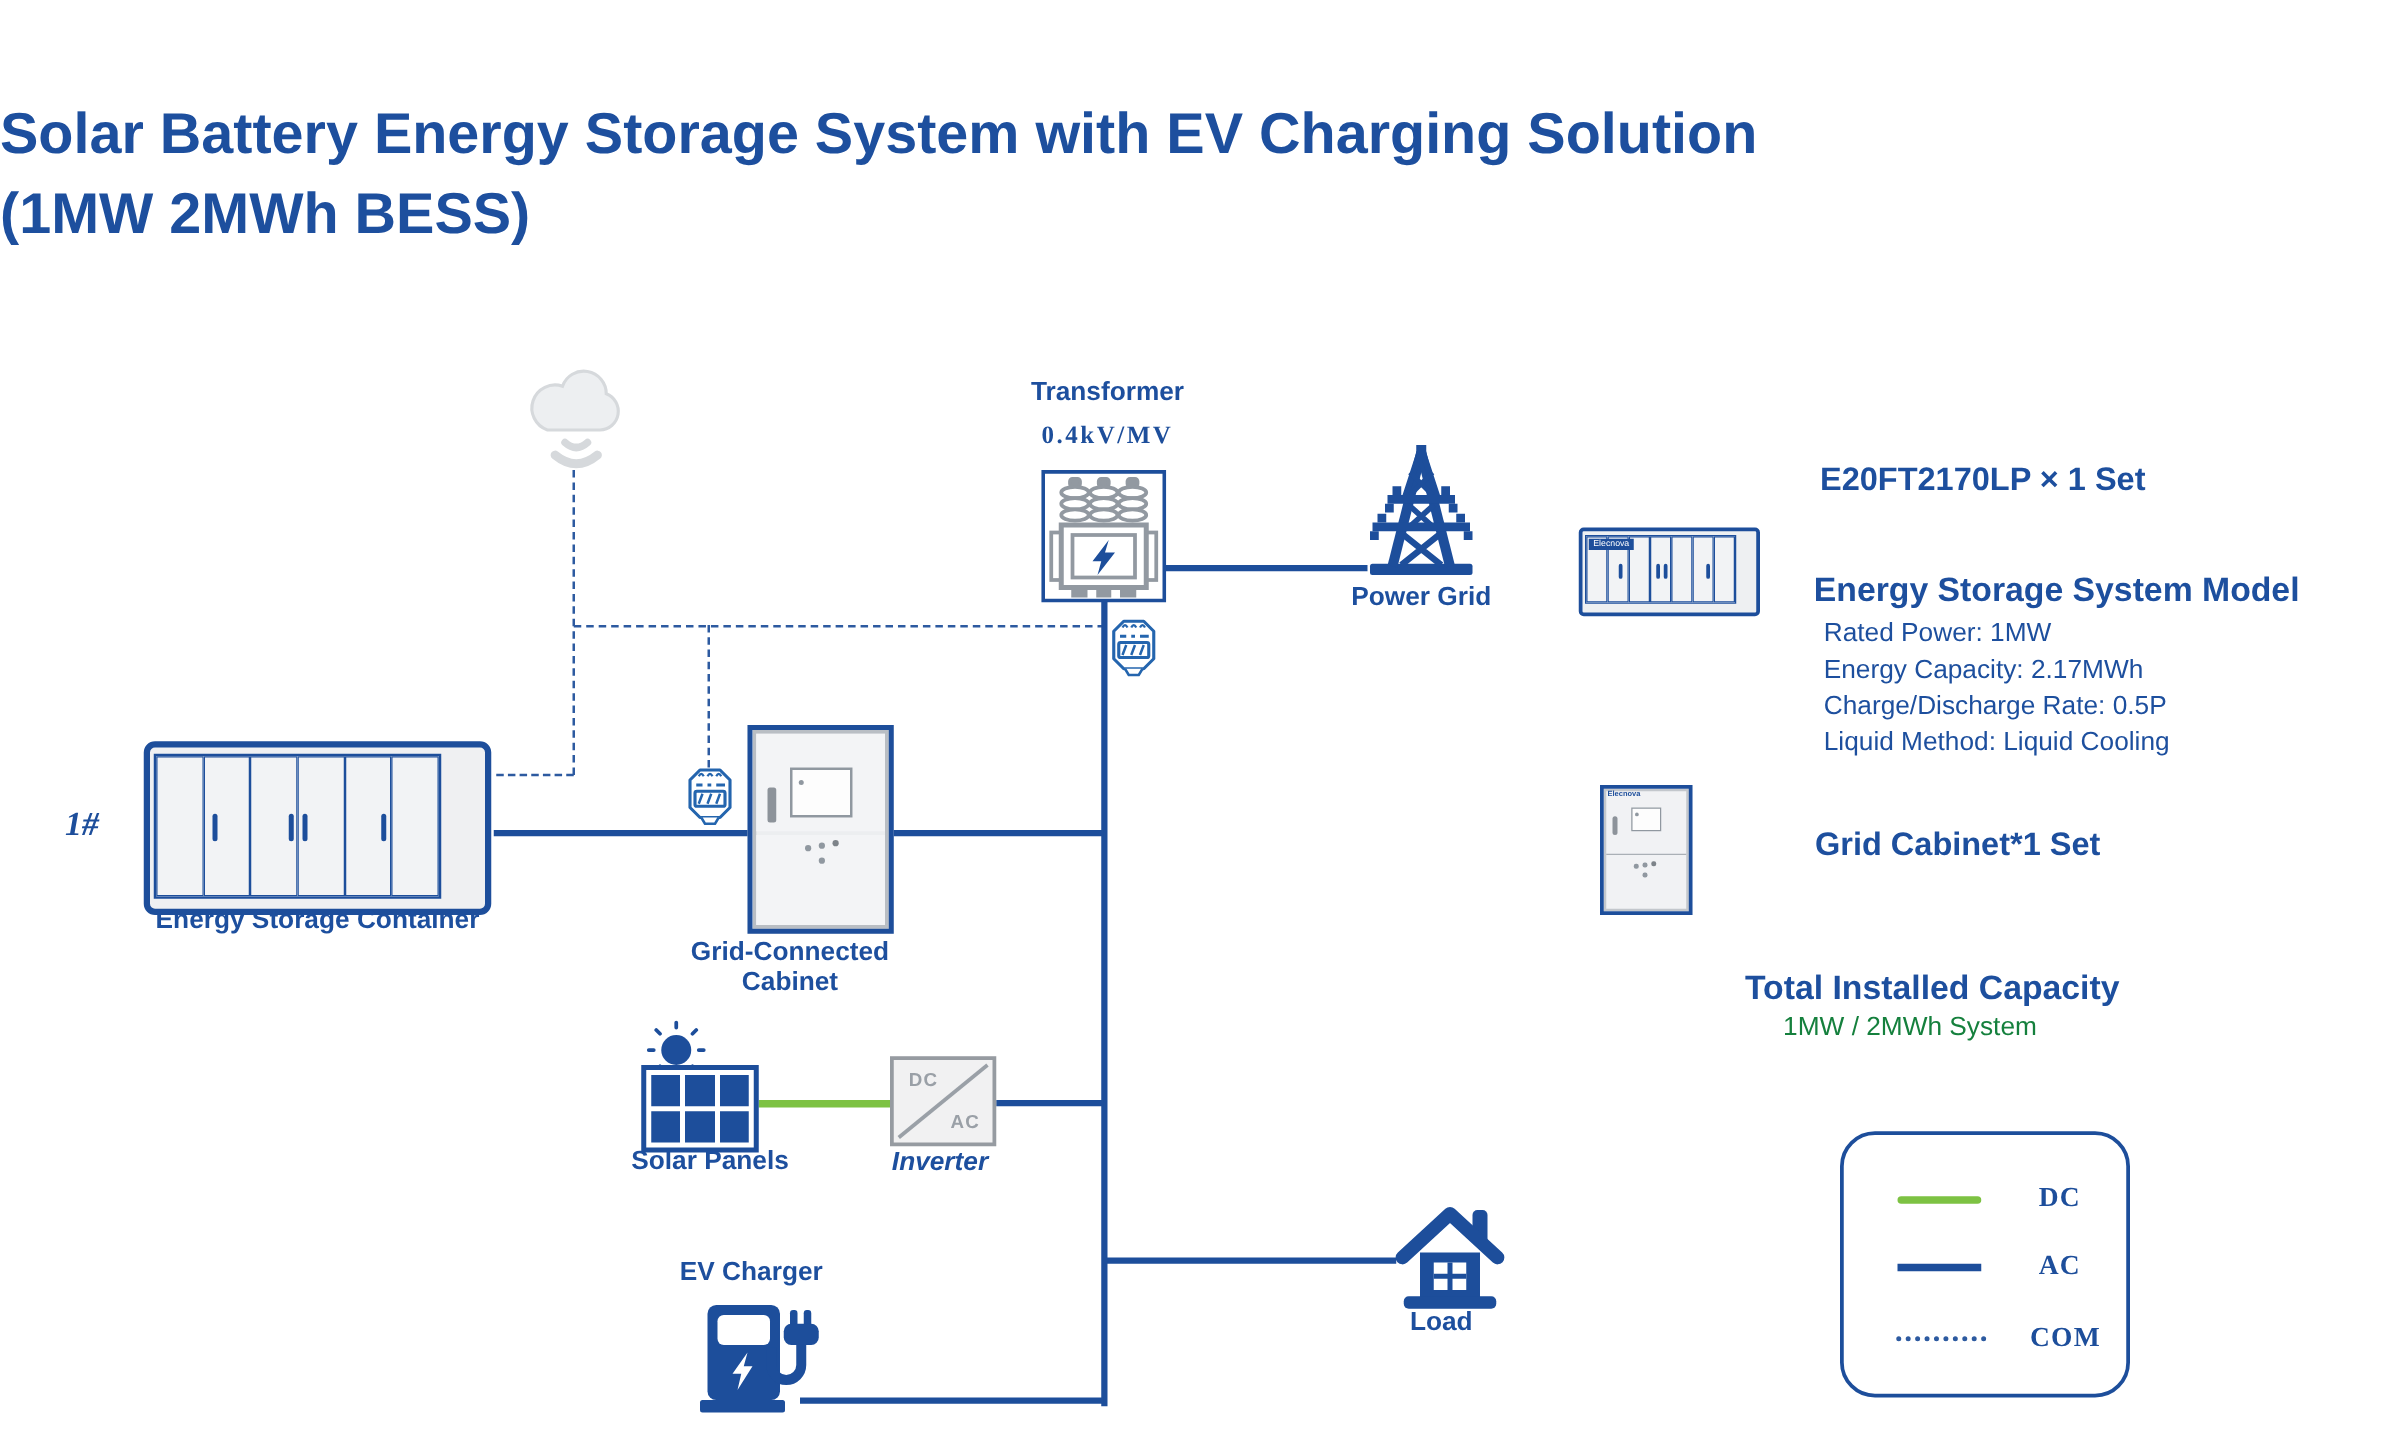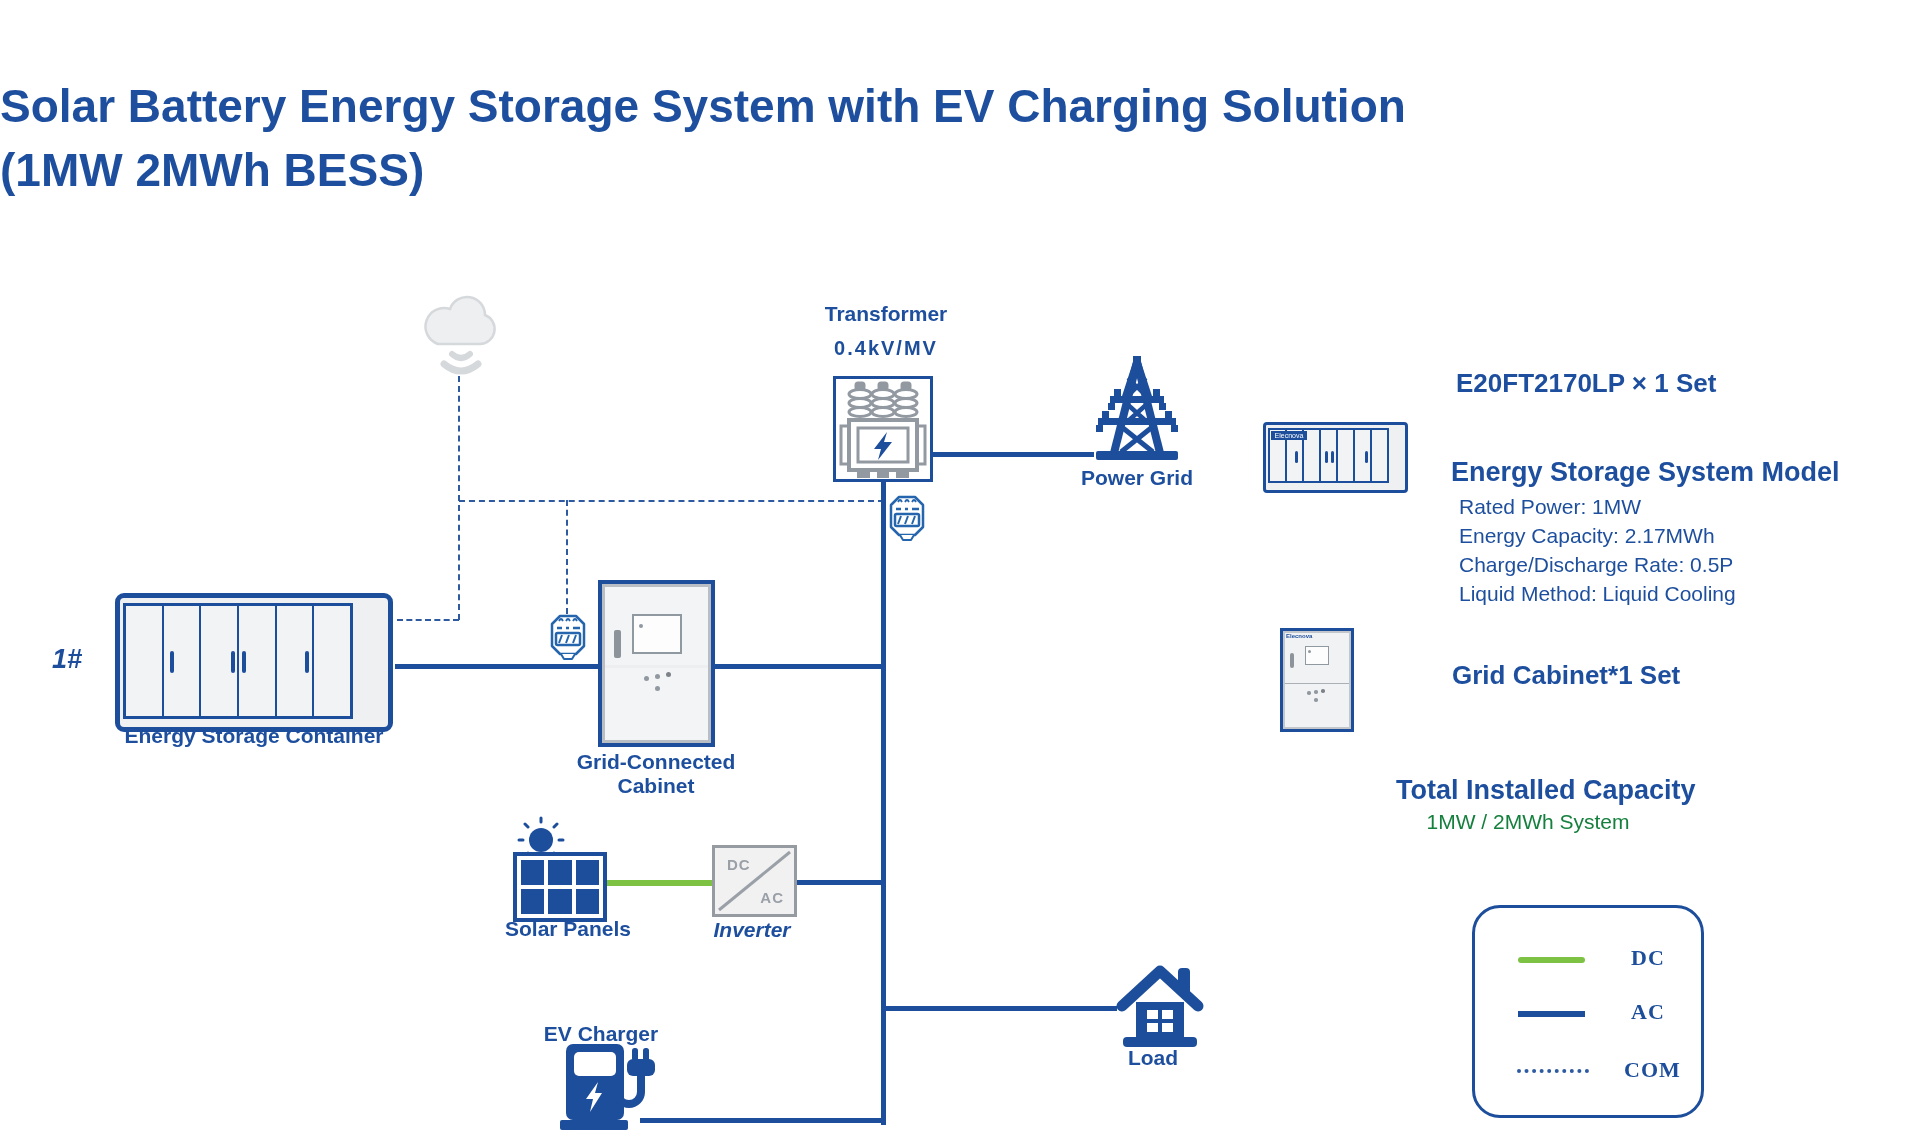--- a/index.html
+++ b/index.html
@@ -2,21 +2,21 @@
 <html><head>
 <meta charset="utf-8">
 <style>
   html,body{margin:0;padding:0;background:#fff;}
   #stage{position:relative;width:1906px;height:1144px;background:#ffffff;overflow:hidden;
          font-family:"Liberation Sans",sans-serif;}
   .abs{position:absolute;}
   
   .title{width:100%;text-align:left;color:#1d4f9e;font-weight:bold;font-size:46px;line-height:64px;letter-spacing:0px;}
   .nodelabel{color:#1d4f9e;font-weight:bold;font-size:21px;text-align:center;}
-  .serifblue{font-family:Liberation Sans, sans-serif;color:#1d4e9b;font-weight:bold;}
+  .serifblue{font-family:Liberation Serif, serif;color:#1d4e9b;font-weight:bold;}
   .h-bold{color:#1d4f9e;font-weight:bold;font-size:26px;white-space:nowrap;}
   .spec{color:#1d4f9e;font-size:21px;line-height:29px;white-space:nowrap;}
   
   .ac{background:#1d4e9b;}
   .dc{background:#7dc243;}
   .dash-v{border-left:2px dashed #2d5aa0;}
   .dash-h{border-top:2px dashed #2d5aa0;}
   
   .bigbox{border:5px solid #1d4e9b;border-radius:9px;background:#eff0f2;}
   .innerbox{position:absolute;background:#f8f9fa;border:2px solid #1d4e9b;}
@@ -170,21 +170,21 @@
     <div class="cabface" style="left:3px;top:84px;width:103px;height:72px;"></div>
     <div class="graybar" style="left:12px;top:46px;width:7px;height:28px;"></div>
     <div class="winbox" style="left:30px;top:30px;width:46px;height:36px;">
       <div class="dotg" style="left:5px;top:8px;width:4px;height:4px;"></div>
     </div>
     <div class="dotg" style="left:42px;top:92px;"></div>
     <div class="dotg" style="left:53px;top:90px;"></div>
     <div class="dotg" style="left:64px;top:88px;background:#7d8389;"></div>
     <div class="dotg" style="left:53px;top:102px;"></div>
   </div>
-  <div class="abs nodelabel" style="left:536px;top:750px;width:240px;">Grid-Connected Cabinet</div>
+  <div class="abs nodelabel" style="left:512px;top:750px;width:240px;">Grid-Connected Cabinet</div>
 
   <svg class="abs" style="left:515px;top:816px;" width="50" height="44" viewBox="0 0 50 44">
     <g stroke="#1d4e9b" stroke-width="3" stroke-linecap="round">
       <circle cx="26" cy="24" r="12" fill="#1d4e9b" stroke="none"></circle>
       <path d="M26,6 v-4 M26,42 v2 M8,24 h-4 M44,24 h4 M13,11 l-3,-3 M39,11 l3,-3 M13,37 l-3,3 M39,37 l3,3"></path>
     </g>
   </svg>
   <div class="abs panel" style="left:513px;top:852px;width:78px;height:54px;">
     <div class="cell"></div>
       <div class="cell"></div>
@@ -197,21 +197,21 @@
 
   <div class="abs inv" style="left:712px;top:845px;width:79px;height:66px;">
     <svg width="79" height="66" viewBox="0 0 79 66" style="position:absolute;left:0;top:0;">
       <line x1="4" y1="62" x2="75" y2="4" stroke="#9aa0a7" stroke-width="3"></line>
     </svg>
     <span class="invtxt" style="left:12px;top:8px;">DC</span>
     <span class="invtxt" style="right:10px;bottom:8px;">AC</span>
   </div>
   <div class="abs nodelabel" style="left:652px;top:918px;width:200px;font-style:italic;">Inverter</div>
 
-  <div class="abs nodelabel" style="left:501px;top:1006px;width:200px;margin-top:16px;">EV Charger</div>
+  <div class="abs nodelabel" style="left:501px;top:1006px;width:200px;">EV Charger</div>
   <svg class="abs" style="left:558px;top:1042px;" width="104" height="92" viewBox="0 0 104 92">
     <g fill="#1d4e9b">
       <rect x="8" y="2" width="58" height="76" rx="7"></rect>
       <rect x="16" y="10" width="42" height="24" rx="5" fill="#ffffff"></rect>
       <polygon points="40,40 28,57 35,57 32,70 44,51 37,51" fill="#ffffff"></polygon>
       <rect x="2" y="78" width="68" height="10" rx="2"></rect>
       <rect x="74" y="6" width="6" height="13" rx="2.5"></rect>
       <rect x="85" y="6" width="6" height="13" rx="2.5"></rect>
       <rect x="69" y="17" width="28" height="17" rx="6"></rect>
       <path d="M83,34 v16 a12,12 0 0 1 -24,0 v-14" stroke="#1d4e9b" stroke-width="8" fill="none"></path>

